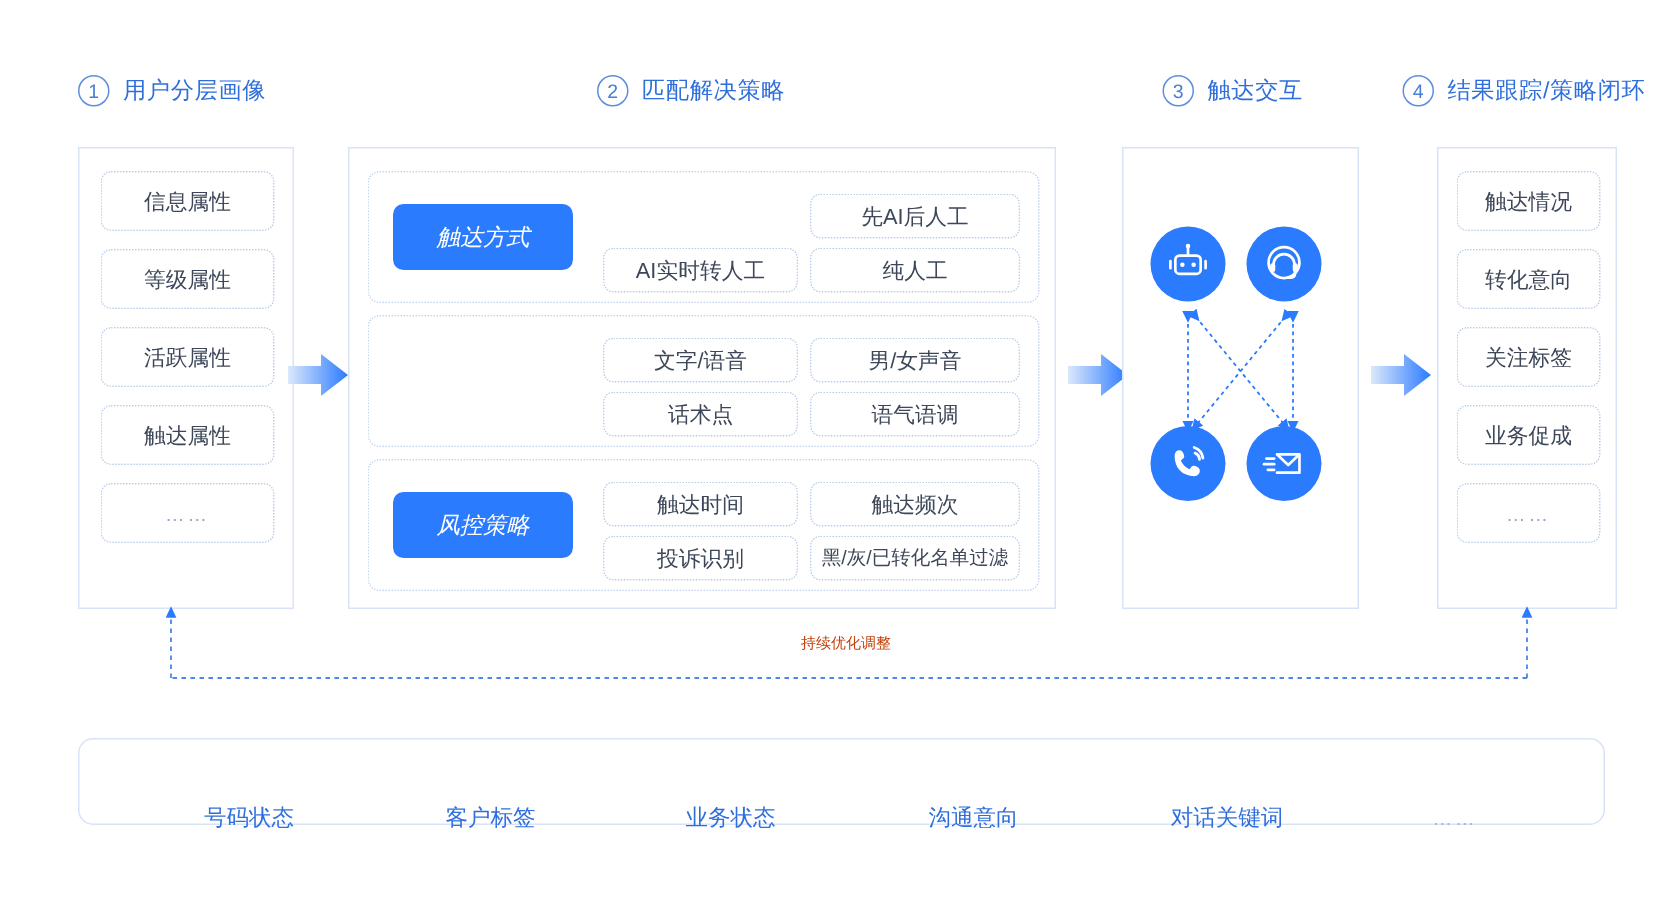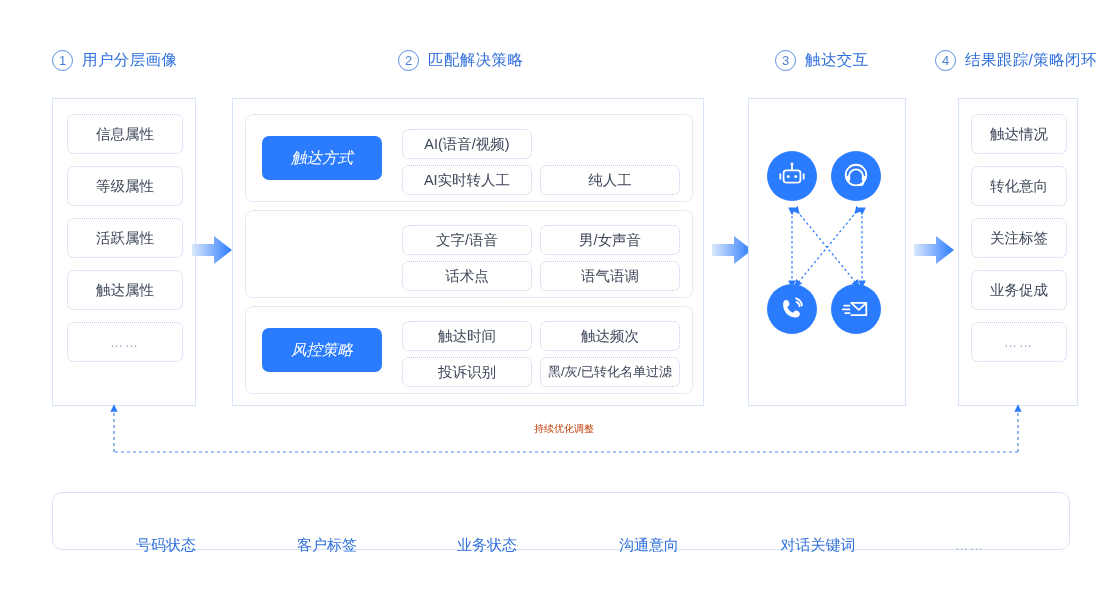--- a/index.html
+++ b/index.html
@@ -139,21 +139,21 @@
         </linearGradient>
       </defs>
       <path d="M2 11 L24 11 L24 3 L42 17 L24 31 L24 23 L2 23 Z" fill="url(#ga1)"></path>
     </svg>
   </div>
 
   <div class="panel" style="left:232px; top:98px; width:472px; height:308px;">
 
     <div class="sgroup" style="top:15px;">
       <div class="sbtn">触达方式</div>
-      <div class="pill opt c1 r1">AI(语音/视频)</div>
+      <div class="pill opt c2 r1">先AI后人工</div>
       <div class="pill opt c1 r2">AI实时转人工</div>
       <div class="pill opt c2 r2">纯人工</div>
     </div>
 
     <div class="sgroup" style="top:111px;">
       <div class="pill opt c1 r1">文字/语音</div>
       <div class="pill opt c2 r1">男/女声音</div>
       <div class="pill opt c1 r2">话术点</div>
       <div class="pill opt c2 r2">语气语调</div>
     </div>

